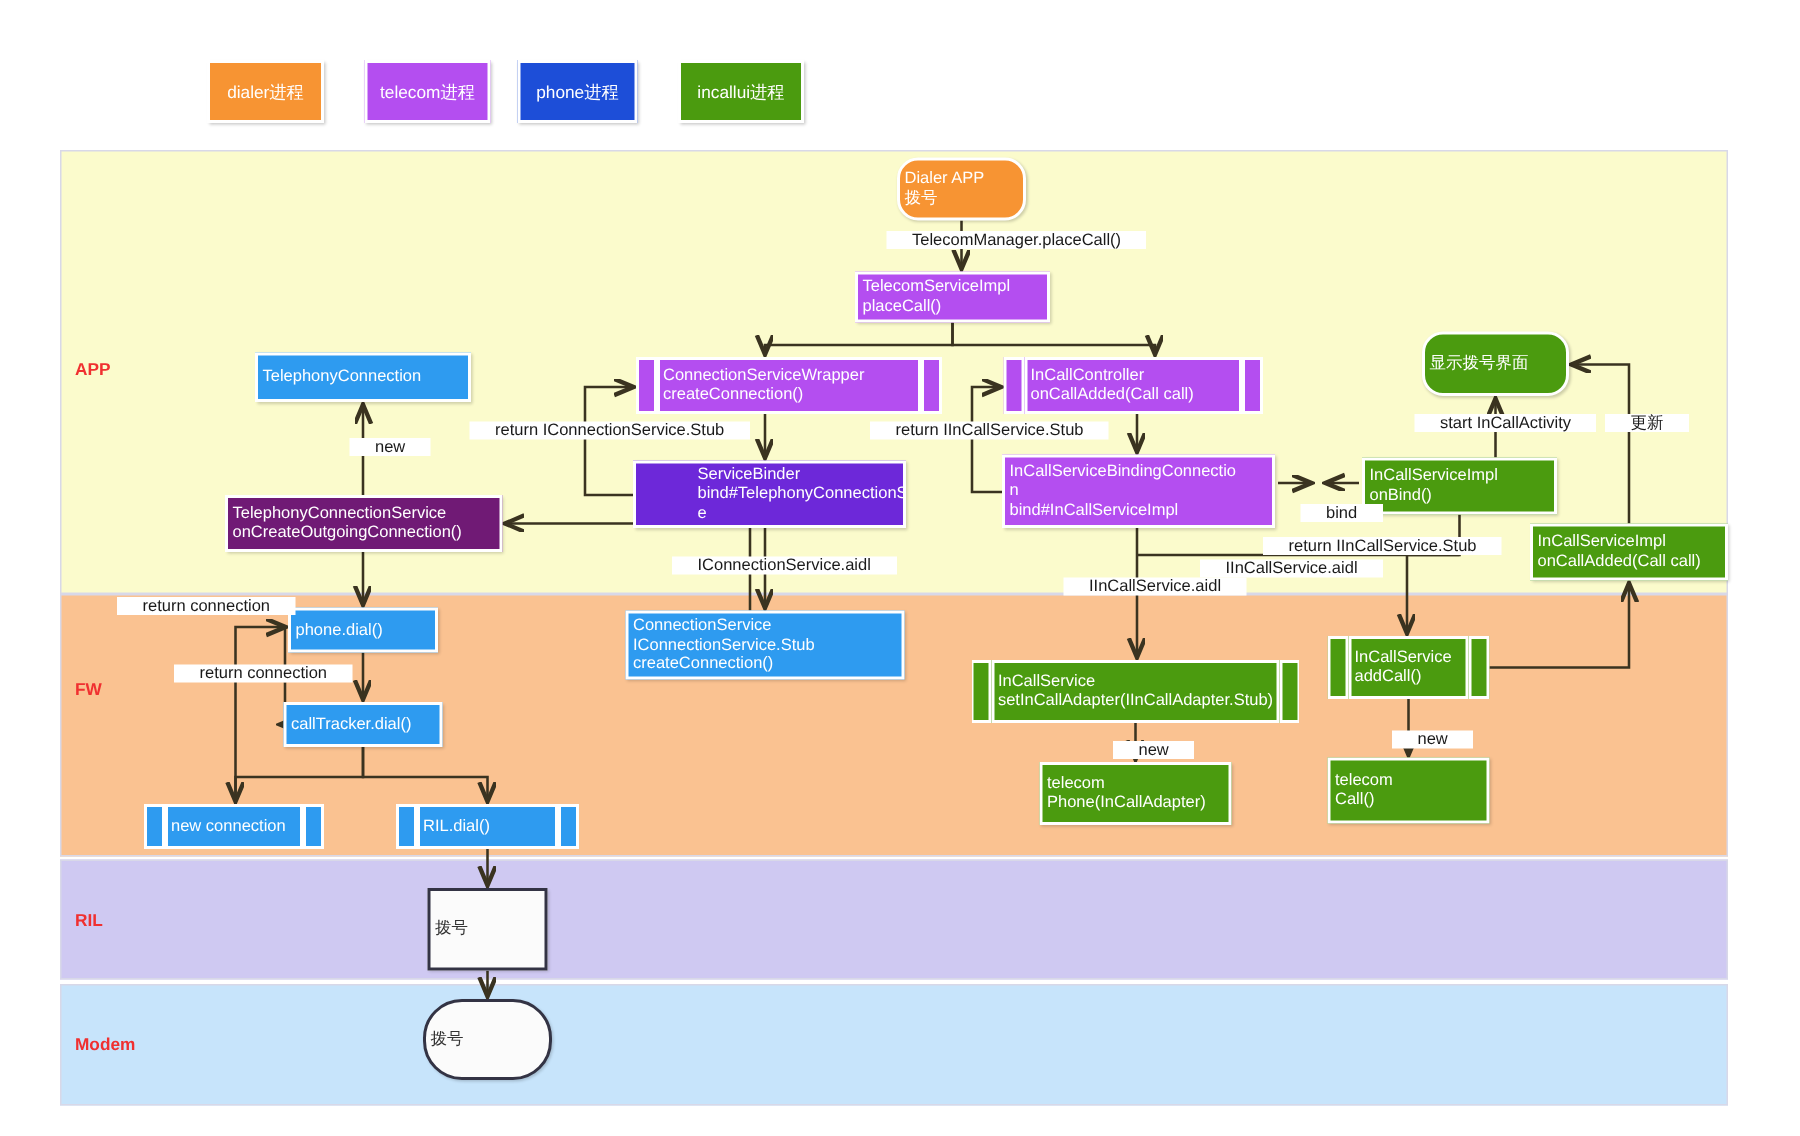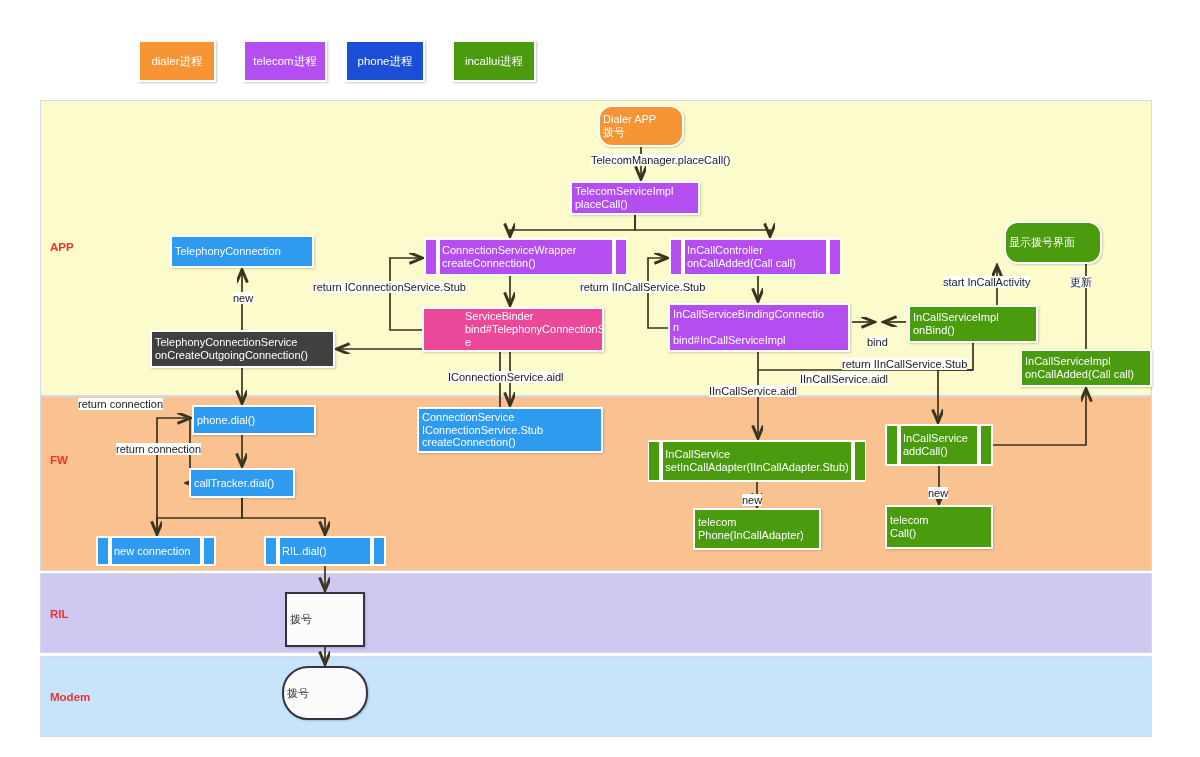--- a/index.html
+++ b/index.html
@@ -29,21 +29,21 @@
   .framed .fmid{flex:1 1 auto;border:2px solid #ffffff;box-sizing:border-box;
     display:flex;flex-direction:column;align-items:center;justify-content:center;
     padding:1px 2px;}
 
   .node.rounded{border-radius:14px;}
   .node.plain{color:#333333;background:#fbfbfb;border:2px solid #333344;}
   .node.stadium{color:#333333;background:#fbfbfb;border:2px solid #333344;border-radius:26px;}
 
   
   .elabel{position:absolute;background:#ffffff;color:#1a1a1a;font-size:11px;
-    white-space:nowrap;padding:0 0;line-height:1.1;}
+    white-space:nowrap;padding:0 17px;line-height:1.1;}
 
   svg.edges{position:absolute;left:0;top:0;width:1200px;height:757px;
     pointer-events:none;overflow:visible;}
   svg.edges path,svg.edges line{fill:none;stroke:#3a3320;stroke-width:1.7;}
 </style>
 </head>
 <body>
 
 <div id="stage">
 
@@ -147,46 +147,46 @@
         <div class="fbar" style="background: rgb(180, 78, 240);"></div>
       </div>
       <div class="node framed" style="left: 669px; top: 238px; width: 173px; height: 38px;">
         <div class="fbar" style="background: rgb(180, 78, 240);"></div>
         <div class="fmid" style="background: rgb(180, 78, 240);">
           <span>InCallController</span>
           <span>onCallAdded(Call call)</span>
         </div>
         <div class="fbar" style="background: rgb(180, 78, 240);"></div>
       </div>
-      <div class="node rounded" style="left: 1004px; top: 221px; width: 98px; height: 43px; background: rgb(75, 155, 15);">
+      <div class="node rounded" style="left: 948px; top: 221px; width: 98px; height: 43px; background: rgb(75, 155, 15);">
         <span>显示拨号界面</span>
       </div>
-      <div class="node " style="left: 422px; top: 307px; width: 182px; height: 45px; background: #ec4899; padding-left: 41px;">
+      <div class="node " style="left: 422px; top: 307px; width: 182px; height: 45px; background: #6d28d9; padding-left: 41px;">
         <span>ServiceBinder</span>
         <span>bind#TelephonyConnectionServic</span>
         <span>e</span>
       </div>
       <div class="node " style="left: 668px; top: 303px; width: 182px; height: 49px; background: rgb(180, 78, 240);">
         <span>InCallServiceBindingConnectio</span>
         <span>n</span>
         <span>bind#InCallServiceImpl</span>
       </div>
       <div class="node " style="left: 908px; top: 305px; width: 130px; height: 38px; background: rgb(75, 155, 15);">
         <span>InCallServiceImpl</span>
         <span>onBind()</span>
       </div>
-      <div class="node " style="left: 150px; top: 330px; width: 185px; height: 38px; background: #404040;">
+      <div class="node " style="left: 150px; top: 330px; width: 185px; height: 38px; background: #701a75;">
         <span>TelephonyConnectionService</span>
         <span>onCreateOutgoingConnection()</span>
       </div>
       <div class="node " style="left: 1020px; top: 349px; width: 132px; height: 38px; background: rgb(75, 155, 15);">
         <span>InCallServiceImpl</span>
         <span>onCallAdded(Call call)</span>
       </div>
-      <div class="node " style="left: 192px; top: 405px; width: 124px; height: 30px; background: rgb(46, 155, 240);">
+      <div class="node " style="left: 192px; top: 405px; width: 100px; height: 30px; background: rgb(46, 155, 240);">
         <span>phone.dial()</span>
       </div>
       <div class="node " style="left: 417px; top: 407px; width: 186px; height: 46px; background: rgb(46, 155, 240);">
         <span>ConnectionService</span>
         <span>IConnectionService.Stub</span>
         <span>createConnection()</span>
       </div>
       <div class="node framed" style="left: 648px; top: 440px; width: 218px; height: 42px;">
         <div class="fbar" style="background: rgb(75, 155, 15);"></div>
         <div class="fmid" style="background: rgb(75, 155, 15);">

